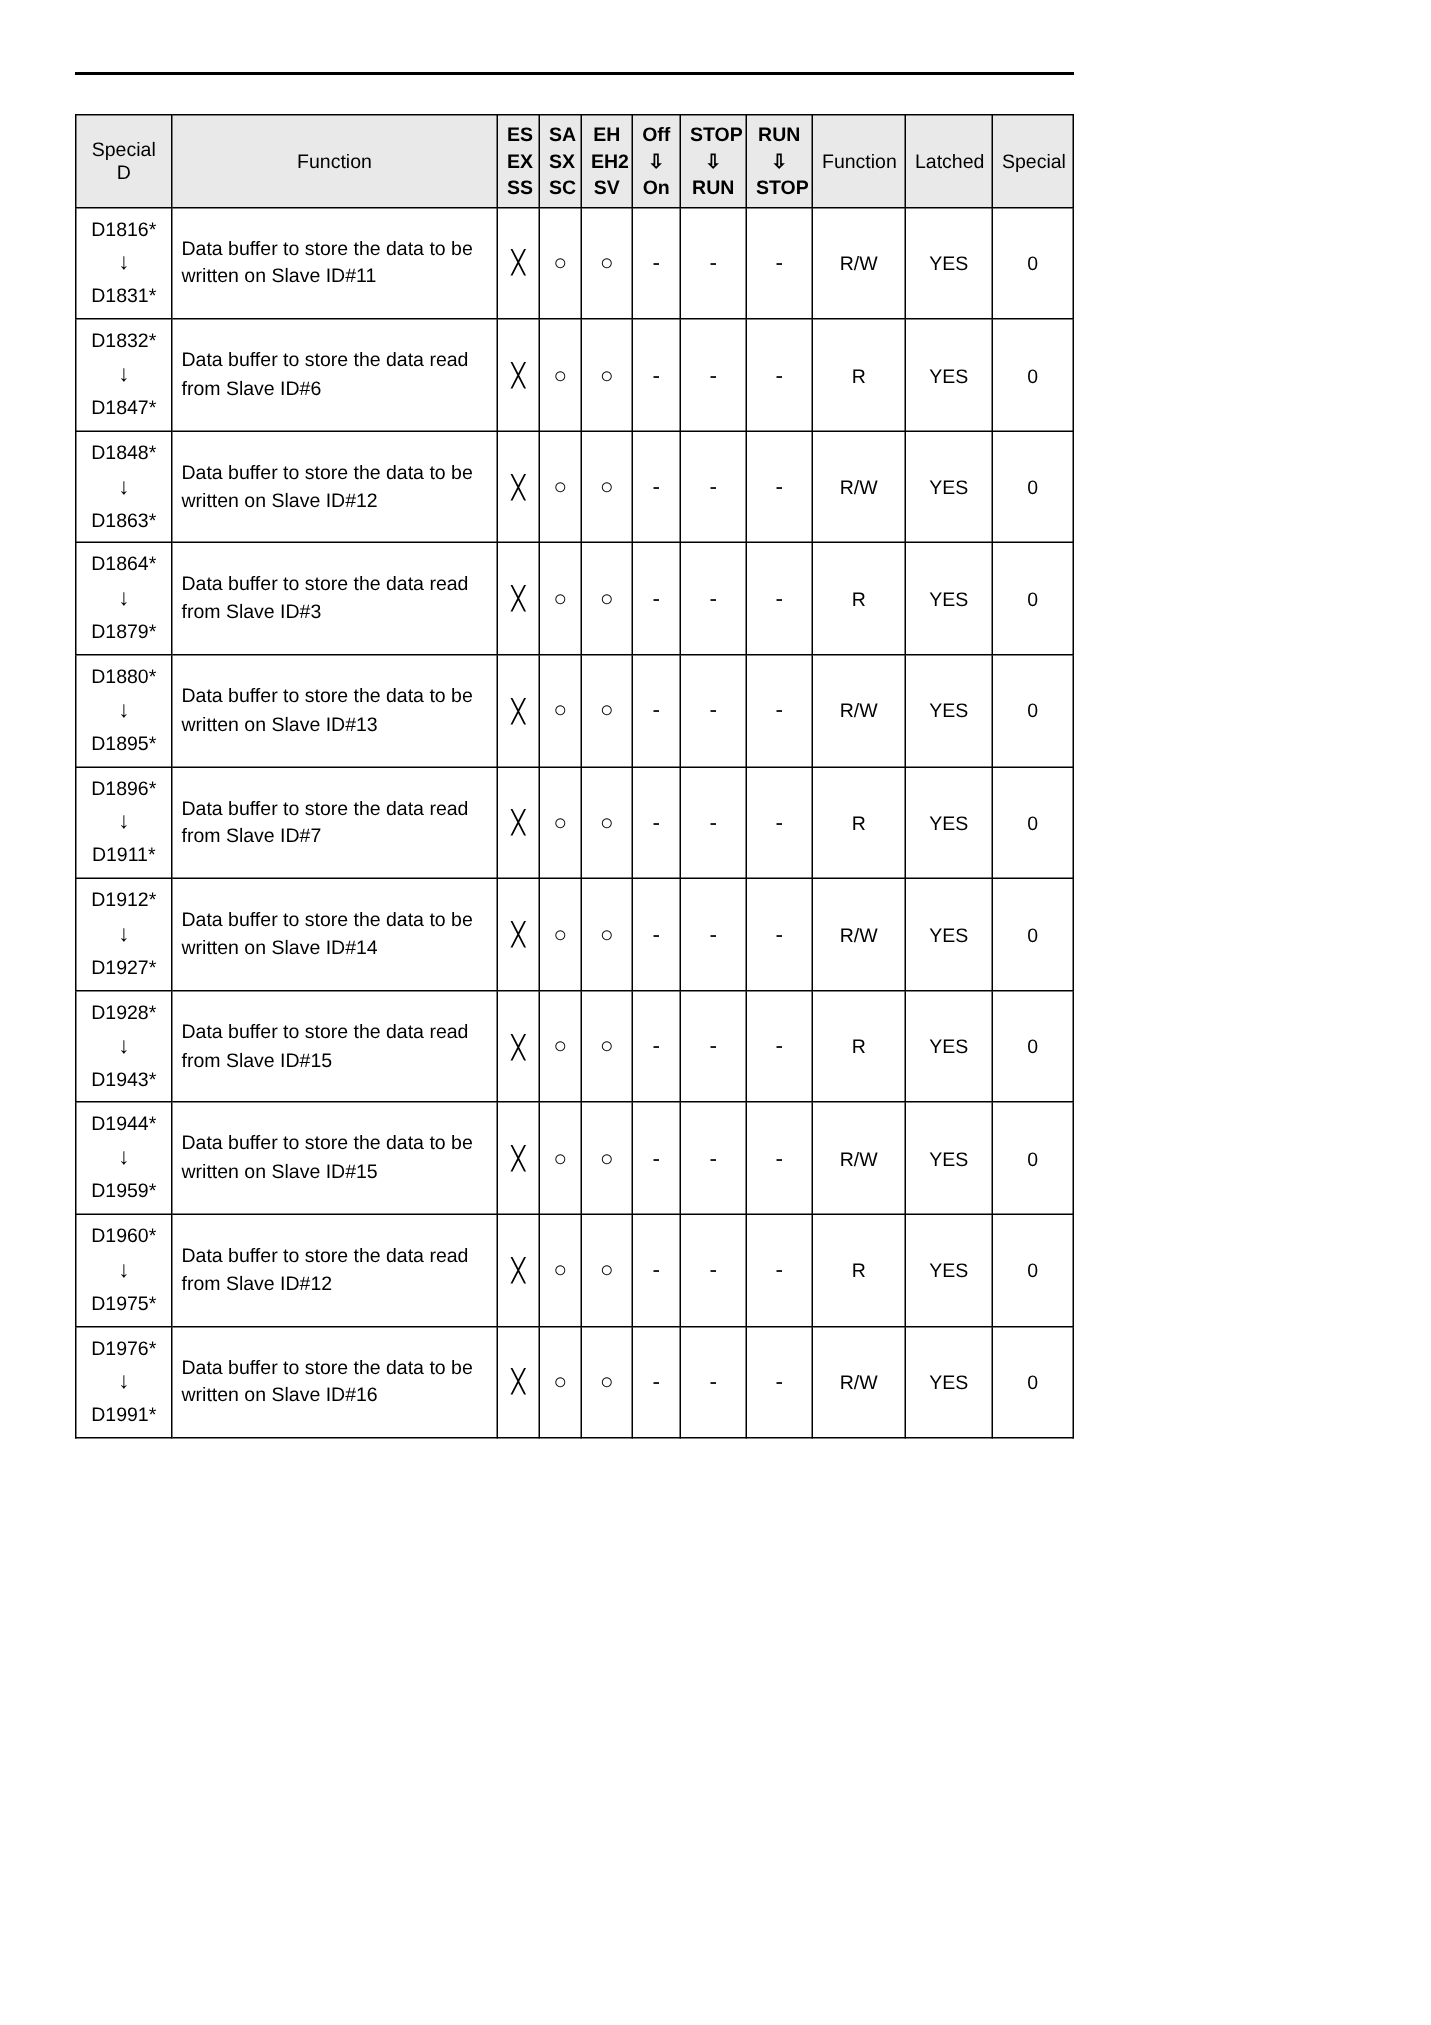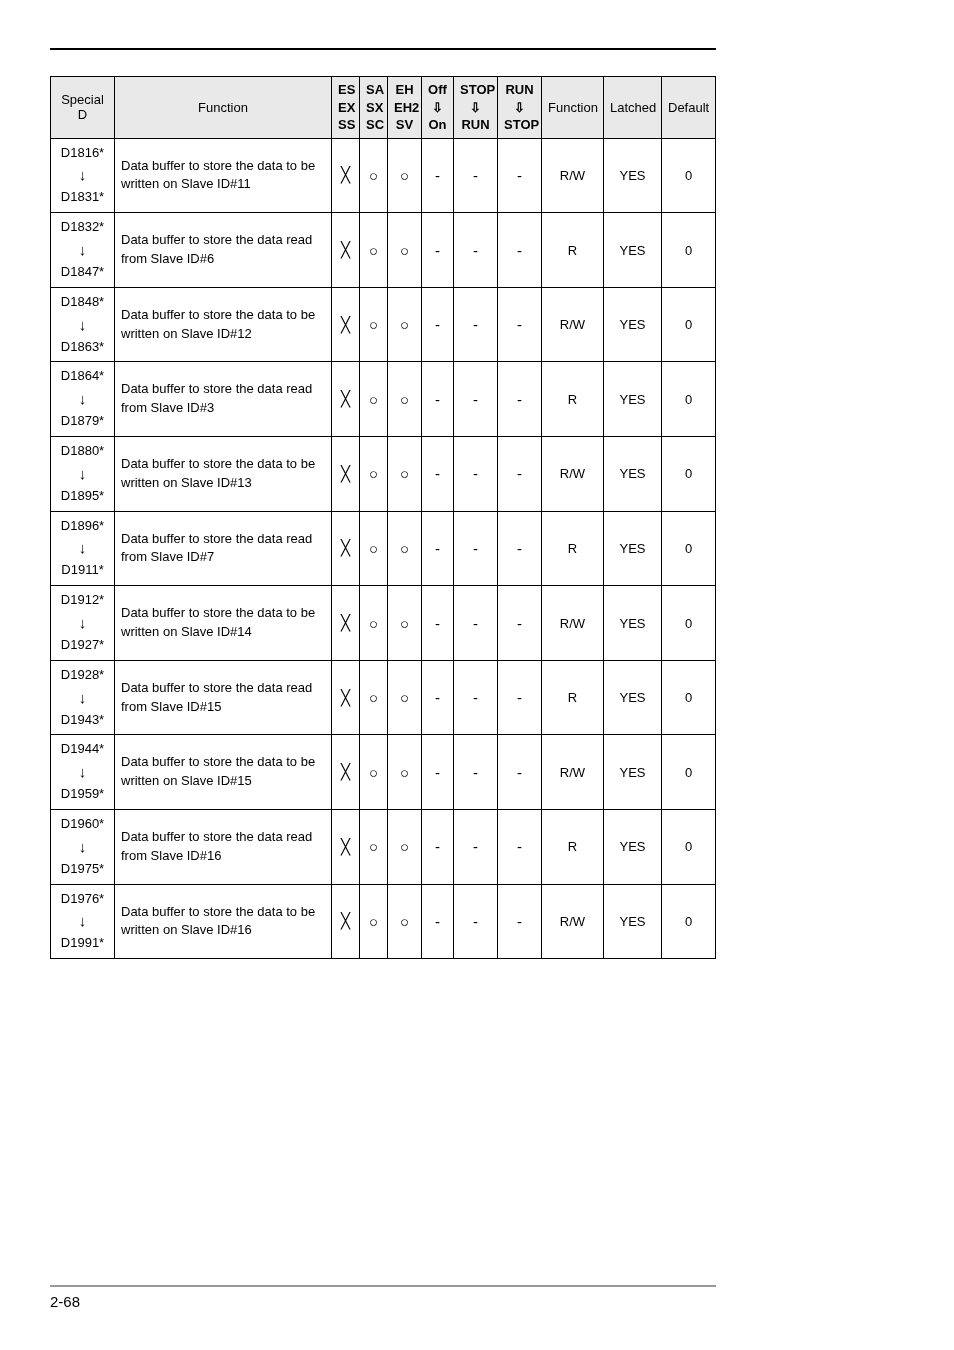--- a/index.html
+++ b/index.html
@@ -123,21 +123,21 @@
             <div class="header-stack">Off<br>⇩<br>On</div>
           </th>
         <th>
             <div class="header-stack">STOP<br>⇩<br>RUN</div>
           </th>
         <th>
             <div class="header-stack">RUN<br>⇩<br>STOP</div>
           </th>
         <th><span>Function</span></th>
         <th><span>Latched</span></th>
-        <th><span>Default</span></th>
+        <th><span>Special</span></th>
       </tr>
     </thead>
     <tbody id="tbody">
         <tr>
           <td class="spd"><span>D1816*</span><br><span class="arrow-down">↓</span><br><span>D1831*</span></td>
           <td class="func">Data buffer to store the data to be written on Slave ID#11</td>
           <td><span class="sym">╳</span></td>
           <td><span class="sym">○</span></td>
           <td><span class="sym">○</span></td>
           <td><span class="sym">-</span></td>
@@ -246,21 +246,21 @@
           <td><span class="sym">○</span></td>
           <td><span class="sym">-</span></td>
           <td><span class="sym">-</span></td>
           <td><span class="sym">-</span></td>
           <td>R/W</td>
           <td>YES</td>
           <td>0</td>
         </tr>
         <tr>
           <td class="spd"><span>D1960*</span><br><span class="arrow-down">↓</span><br><span>D1975*</span></td>
-          <td class="func">Data buffer to store the data read from Slave ID#16</td>
+          <td class="func">Data buffer to store the data read from Slave ID#12</td>
           <td><span class="sym">╳</span></td>
           <td><span class="sym">○</span></td>
           <td><span class="sym">○</span></td>
           <td><span class="sym">-</span></td>
           <td><span class="sym">-</span></td>
           <td><span class="sym">-</span></td>
           <td>R</td>
           <td>YES</td>
           <td>0</td>
         </tr>
@@ -273,17 +273,13 @@
           <td><span class="sym">-</span></td>
           <td><span class="sym">-</span></td>
           <td><span class="sym">-</span></td>
           <td>R/W</td>
           <td>YES</td>
           <td>0</td>
         </tr>
       </tbody>
   </table>
 
-  <div class="footer">
-    <div class="footer-rule"></div>
-    <div class="footer-text">2-68</div>
-  </div>
 </div>
 
 </body></html>

